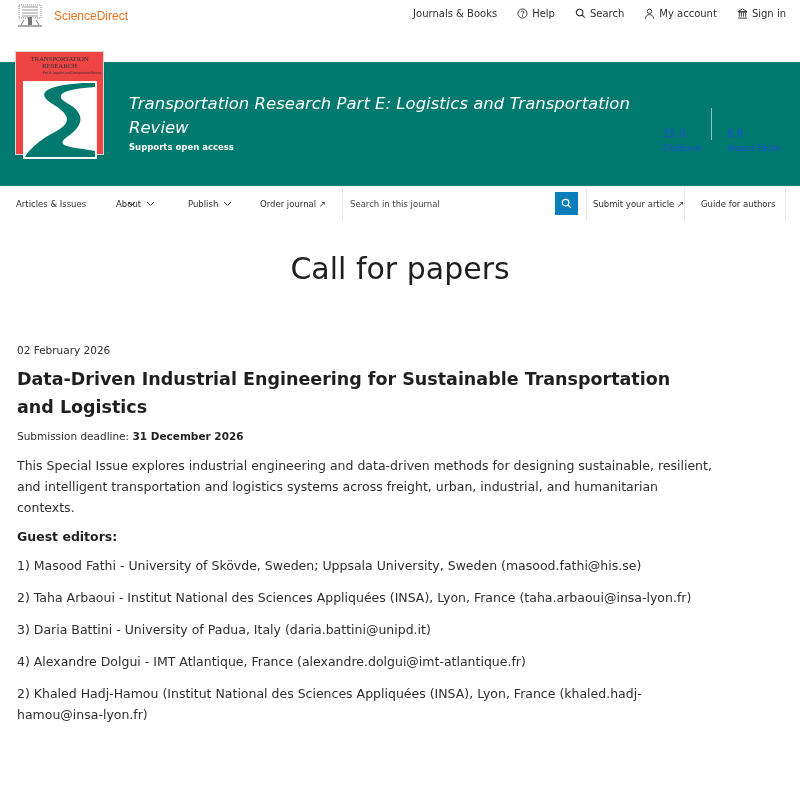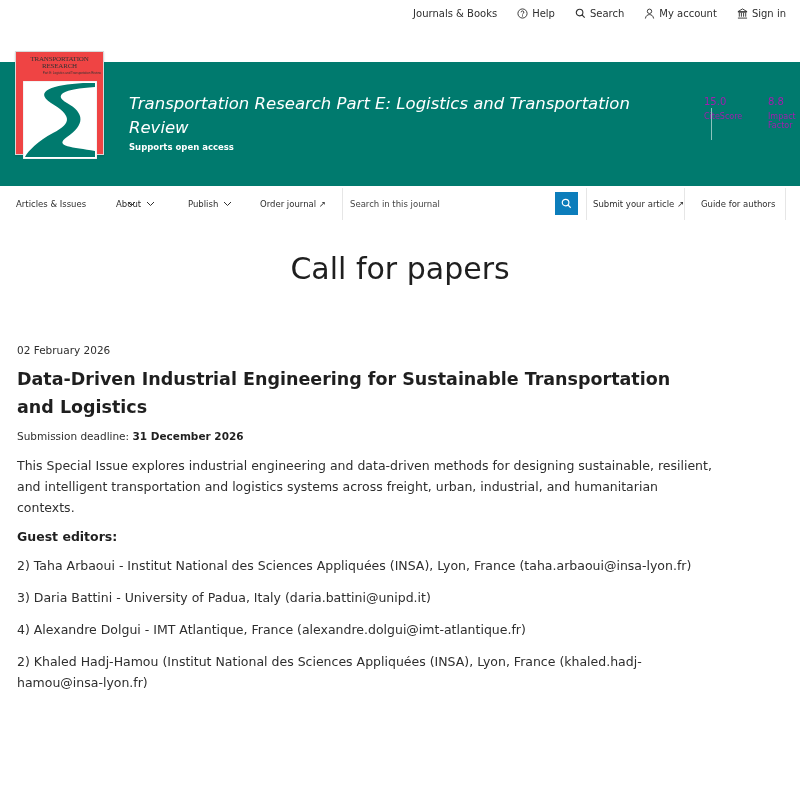--- a/index.html
+++ b/index.html
@@ -16,21 +16,21 @@
   .top-nav .item svg { width: 11px; height: 11px; }
 
   
   .banner { position: absolute; left: 0; top: 62px; width: 800px; height: 124px; background: #007a6e; }
   .cover { position: absolute; left: 15px; top: 51px; width: 89px; height: 104px; background: #ef4444; border: 1px solid #d8d8d8; box-shadow: 0 1px 2px rgba(0,0,0,0.15); }
   .cover-title { position: absolute; left: 0; top: 4px; width: 100%; text-align: center; font-family: "Liberation Serif", serif; font-size: 7px; line-height: 7px; color: #333; letter-spacing: -0.2px; }
   .cover-sub { position: absolute; left: 4px; top: 19px; width: 81px; font-family: "Liberation Sans", sans-serif; font-size: 3px; text-align: right; color: #333; }
   .cover-art { position: absolute; left: 7px; top: 29px; width: 74px; height: 78px; }
   .journal-title { position: absolute; left: 129px; top: 92px; width: 520px; font-family: "DejaVu Sans", sans-serif; font-size: 16.5px; line-height: 24px; color: #ffffff; font-style: italic; }
   .open-access { position: absolute; left: 129px; top: 142px; font-size: 8.5px; color: #ffffff; font-weight: bold; }
-  .metric { position: absolute; top: 96px; color: #a21caf; margin-left: 41px; }
+  .metric { position: absolute; top: 128px; color: #1d4ed8; }
   .metric .val { font-size: 10px; display: block; margin-bottom: 5px; }
   .metric .lbl { font-size: 8px; display: block; }
   .metric-divider { position: absolute; left: 711px; top: 108px; width: 1px; height: 32px; background: rgba(255,255,255,0.55); }
 
   
   .subnav { position: absolute; left: 0; top: 186px; width: 800px; height: 36px; background: #fff; font-size: 8.5px; color: #2e2e2e; }
   .subnav .nav-item { position: absolute; top: 13px; display: flex; align-items: center; gap: 5px; cursor: pointer; white-space: nowrap; }
   .subnav .nav-item svg { width: 9px; height: 6px; }
   .subnav .sep { position: absolute; top: 2px; width: 1px; height: 32px; background: #e6e6e6; }
   .search-input { position: absolute; left: 350px; top: 9px; width: 200px; height: 18px; border: none; outline: none; font-family: "DejaVu Sans", sans-serif; font-size: 8.5px; color: #2e2e2e; background: transparent; }
@@ -47,20 +47,30 @@
   .deadline b { font-weight: bold; color: #1f1f1f; }
   .description { margin-top: 13px; font-size: 12.5px; line-height: 21px; color: #2e2e2e; width: 700px; }
   .editors-heading { margin-top: 11px; font-size: 12.5px; font-weight: bold; color: #1f1f1f; }
   .editor { font-size: 12.5px; line-height: 21px; color: #2e2e2e; margin-top: 11px; width: 700px; }
   .editor:first-of-type { margin-top: 0; }
 </style>
 </head>
 <body>
 
 <div class="topbar">
+  <div class="logo">
+    <svg class="logo-tree" viewBox="0 0 28 24">
+      <rect x="3" y="1" width="22" height="13" fill="none" stroke="#888" stroke-width="1" stroke-dasharray="1 1"></rect>
+      <path d="M6 3h16M6 6h16M6 9h16M6 12h16" stroke="#999" stroke-width="1"></path>
+      <rect x="12" y="13" width="4" height="8" fill="#777"></rect>
+      <path d="M2 22h24" stroke="#555" stroke-width="1"></path>
+      <path d="M5 21l3-5M23 21l-3-5" stroke="#777" stroke-width="1"></path>
+    </svg>
+    <span class="logo-text">ScienceDirect</span>
+  </div>
   <div class="top-nav">
     <div class="item">
       <span>Journals &amp; Books</span>
     </div>
     <div class="item">
       <svg viewBox="0 0 12 12">
           <circle cx="6" cy="6" r="5" fill="none" stroke="#2e2e2e" stroke-width="1"></circle>
           <path d="M4.5 4.7a1.5 1.5 0 1 1 2 1.4c-.4.2-.5.5-.5.9" fill="none" stroke="#2e2e2e" stroke-width="1"></path>
           <circle cx="6" cy="8.6" r=".6" fill="#2e2e2e"></circle>
         </svg>
@@ -159,18 +169,19 @@
 
 <h1 class="page-heading">Call for papers</h1>
 
 <div class="content">
   <div class="date">02 February 2026</div>
   <div class="article-title">Data-Driven Industrial Engineering for Sustainable Transportation and Logistics</div>
   <div class="deadline"><span>Submission deadline: </span><b>31 December 2026</b></div>
   <p class="description">This Special Issue explores industrial engineering and data-driven methods for designing sustainable, resilient, and intelligent transportation and logistics systems across freight, urban, industrial, and humanitarian contexts.</p>
   <div class="editors-heading">Guest editors:</div>
   <div style="margin-top:11px;">
+    <p class="editor">1) Masood Fathi - University of Skövde, Sweden; Uppsala University, Sweden (masood.fathi@his.se)</p>
     <p class="editor">2) Taha Arbaoui - Institut National des Sciences Appliquées (INSA), Lyon, France (taha.arbaoui@insa-lyon.fr)</p>
     <p class="editor">3) Daria Battini - University of Padua, Italy (daria.battini@unipd.it)</p>
     <p class="editor">4) Alexandre Dolgui - IMT Atlantique, France (alexandre.dolgui@imt-atlantique.fr)</p>
     <p class="editor">2) Khaled Hadj-Hamou (Institut National des Sciences Appliquées (INSA), Lyon, France (khaled.hadj-hamou@insa-lyon.fr)</p>
   </div>
 </div>
 
 </body></html>

